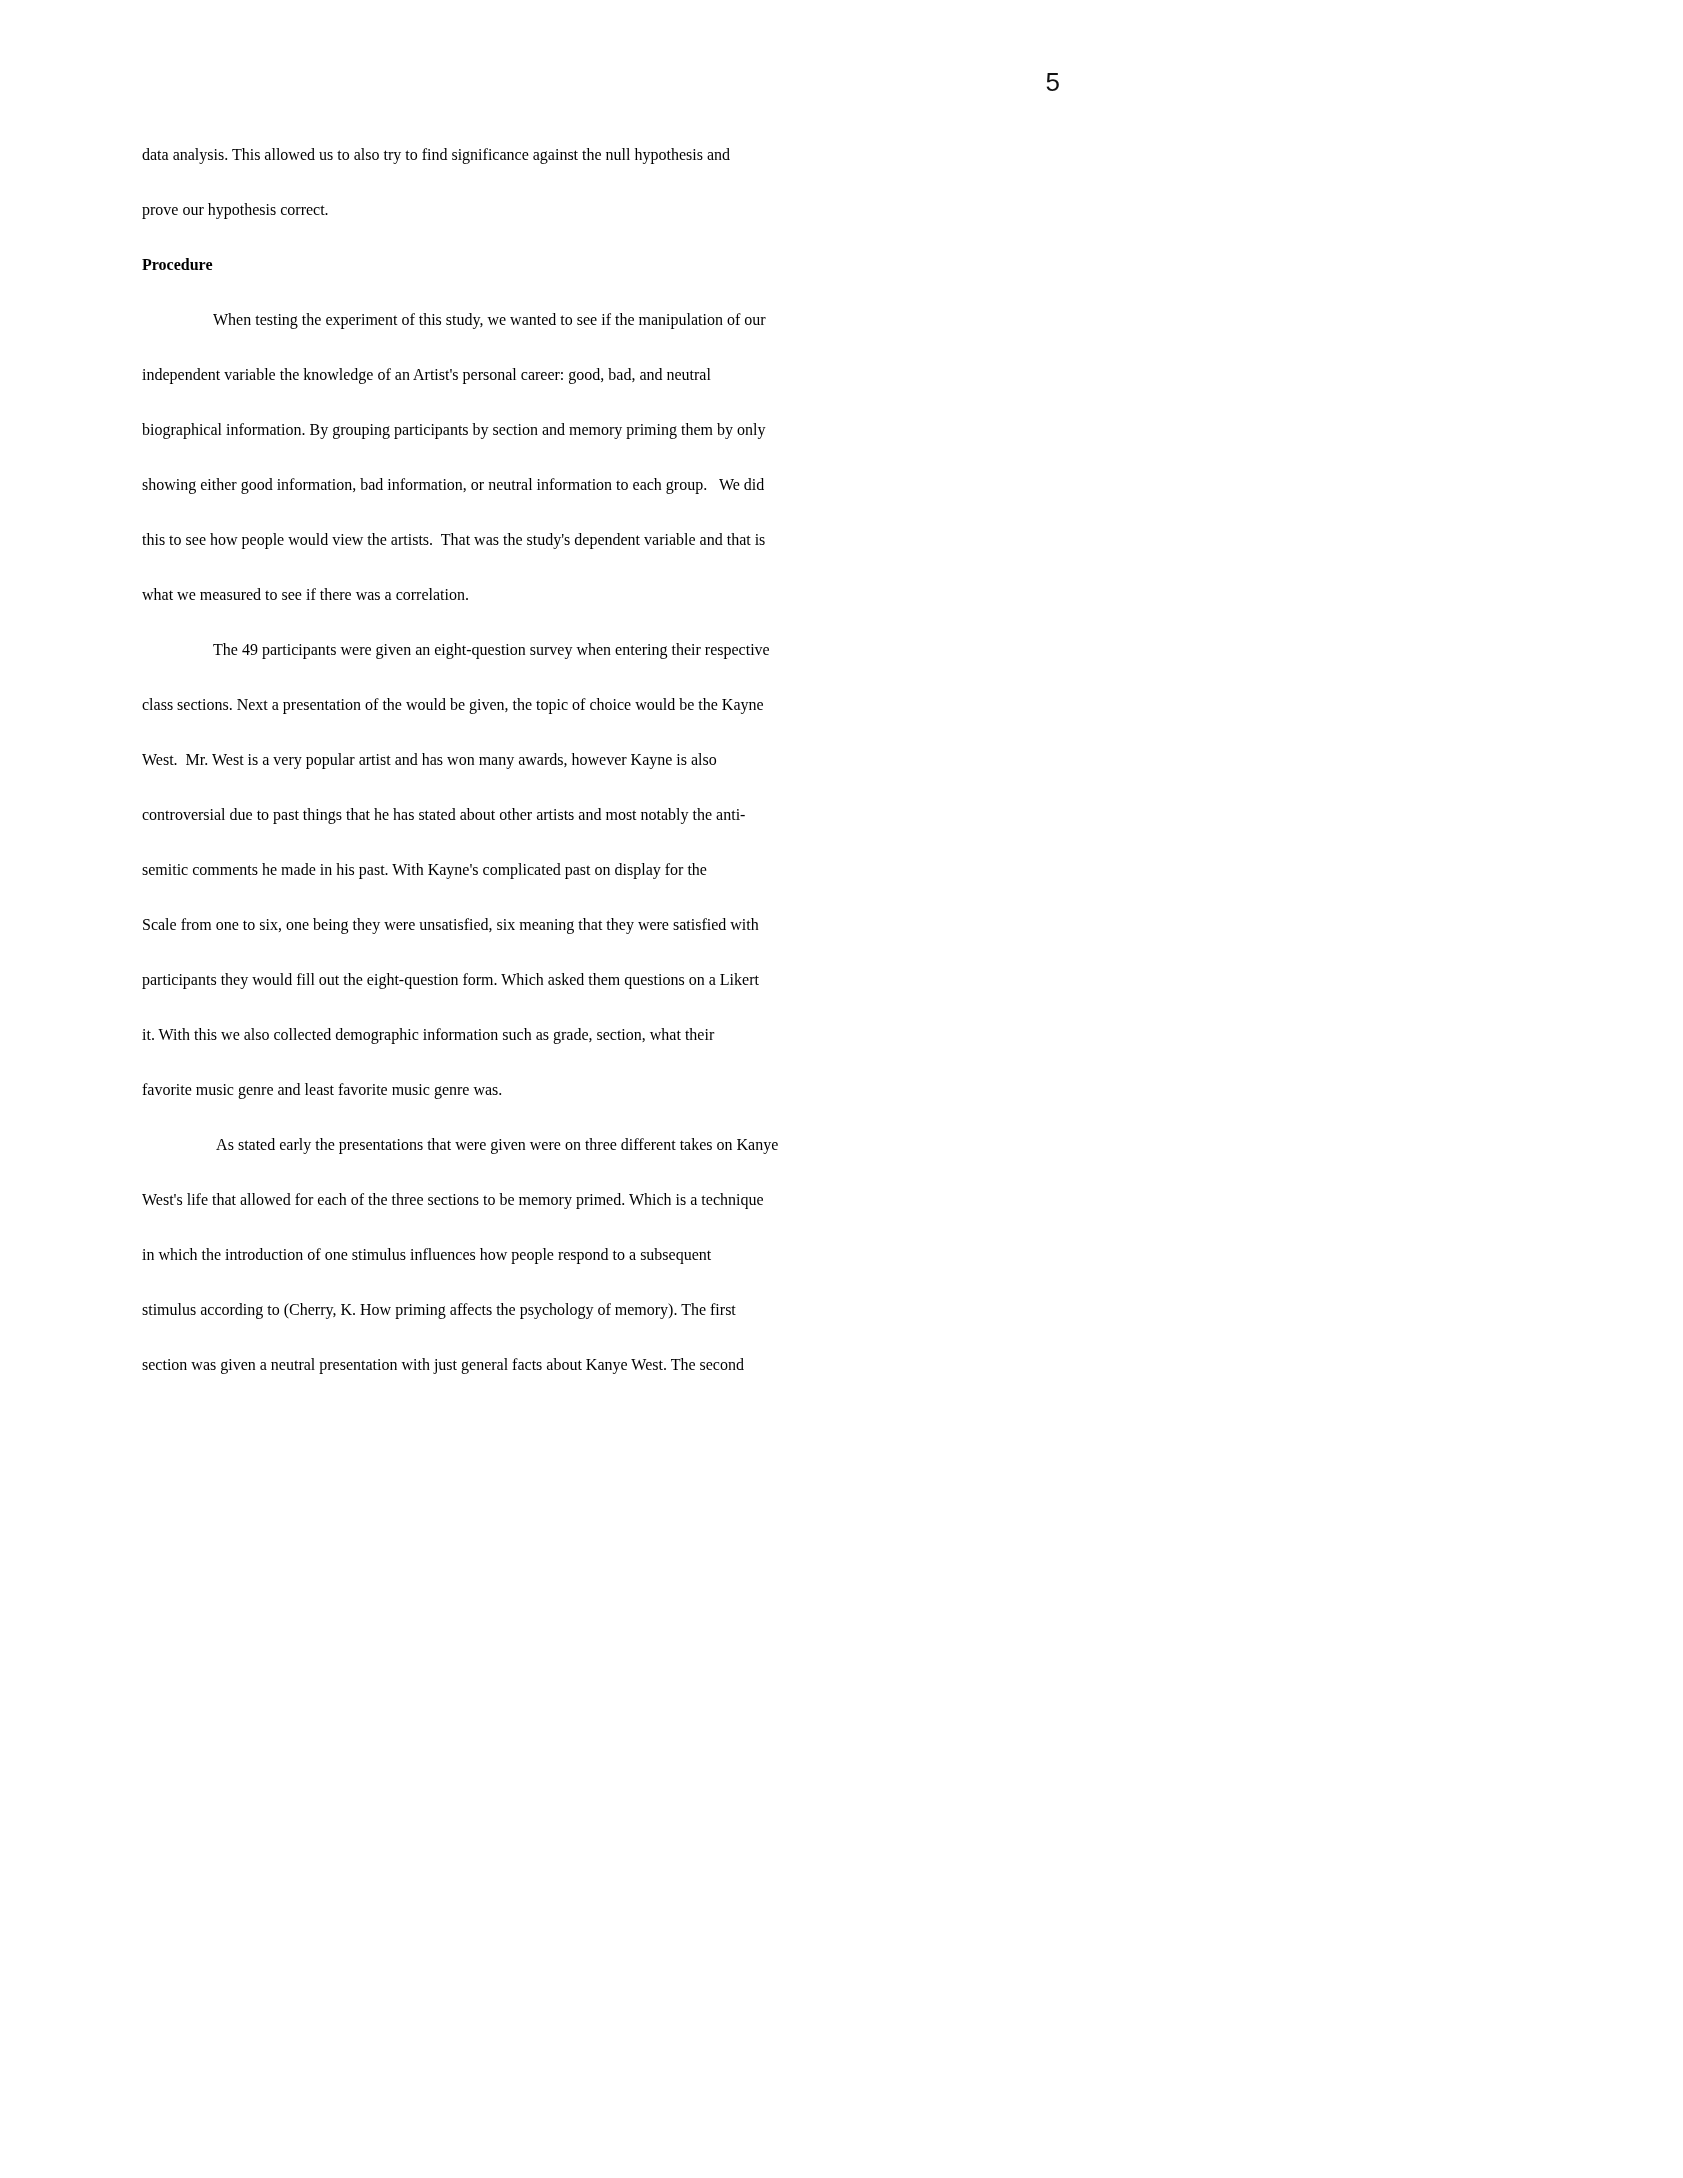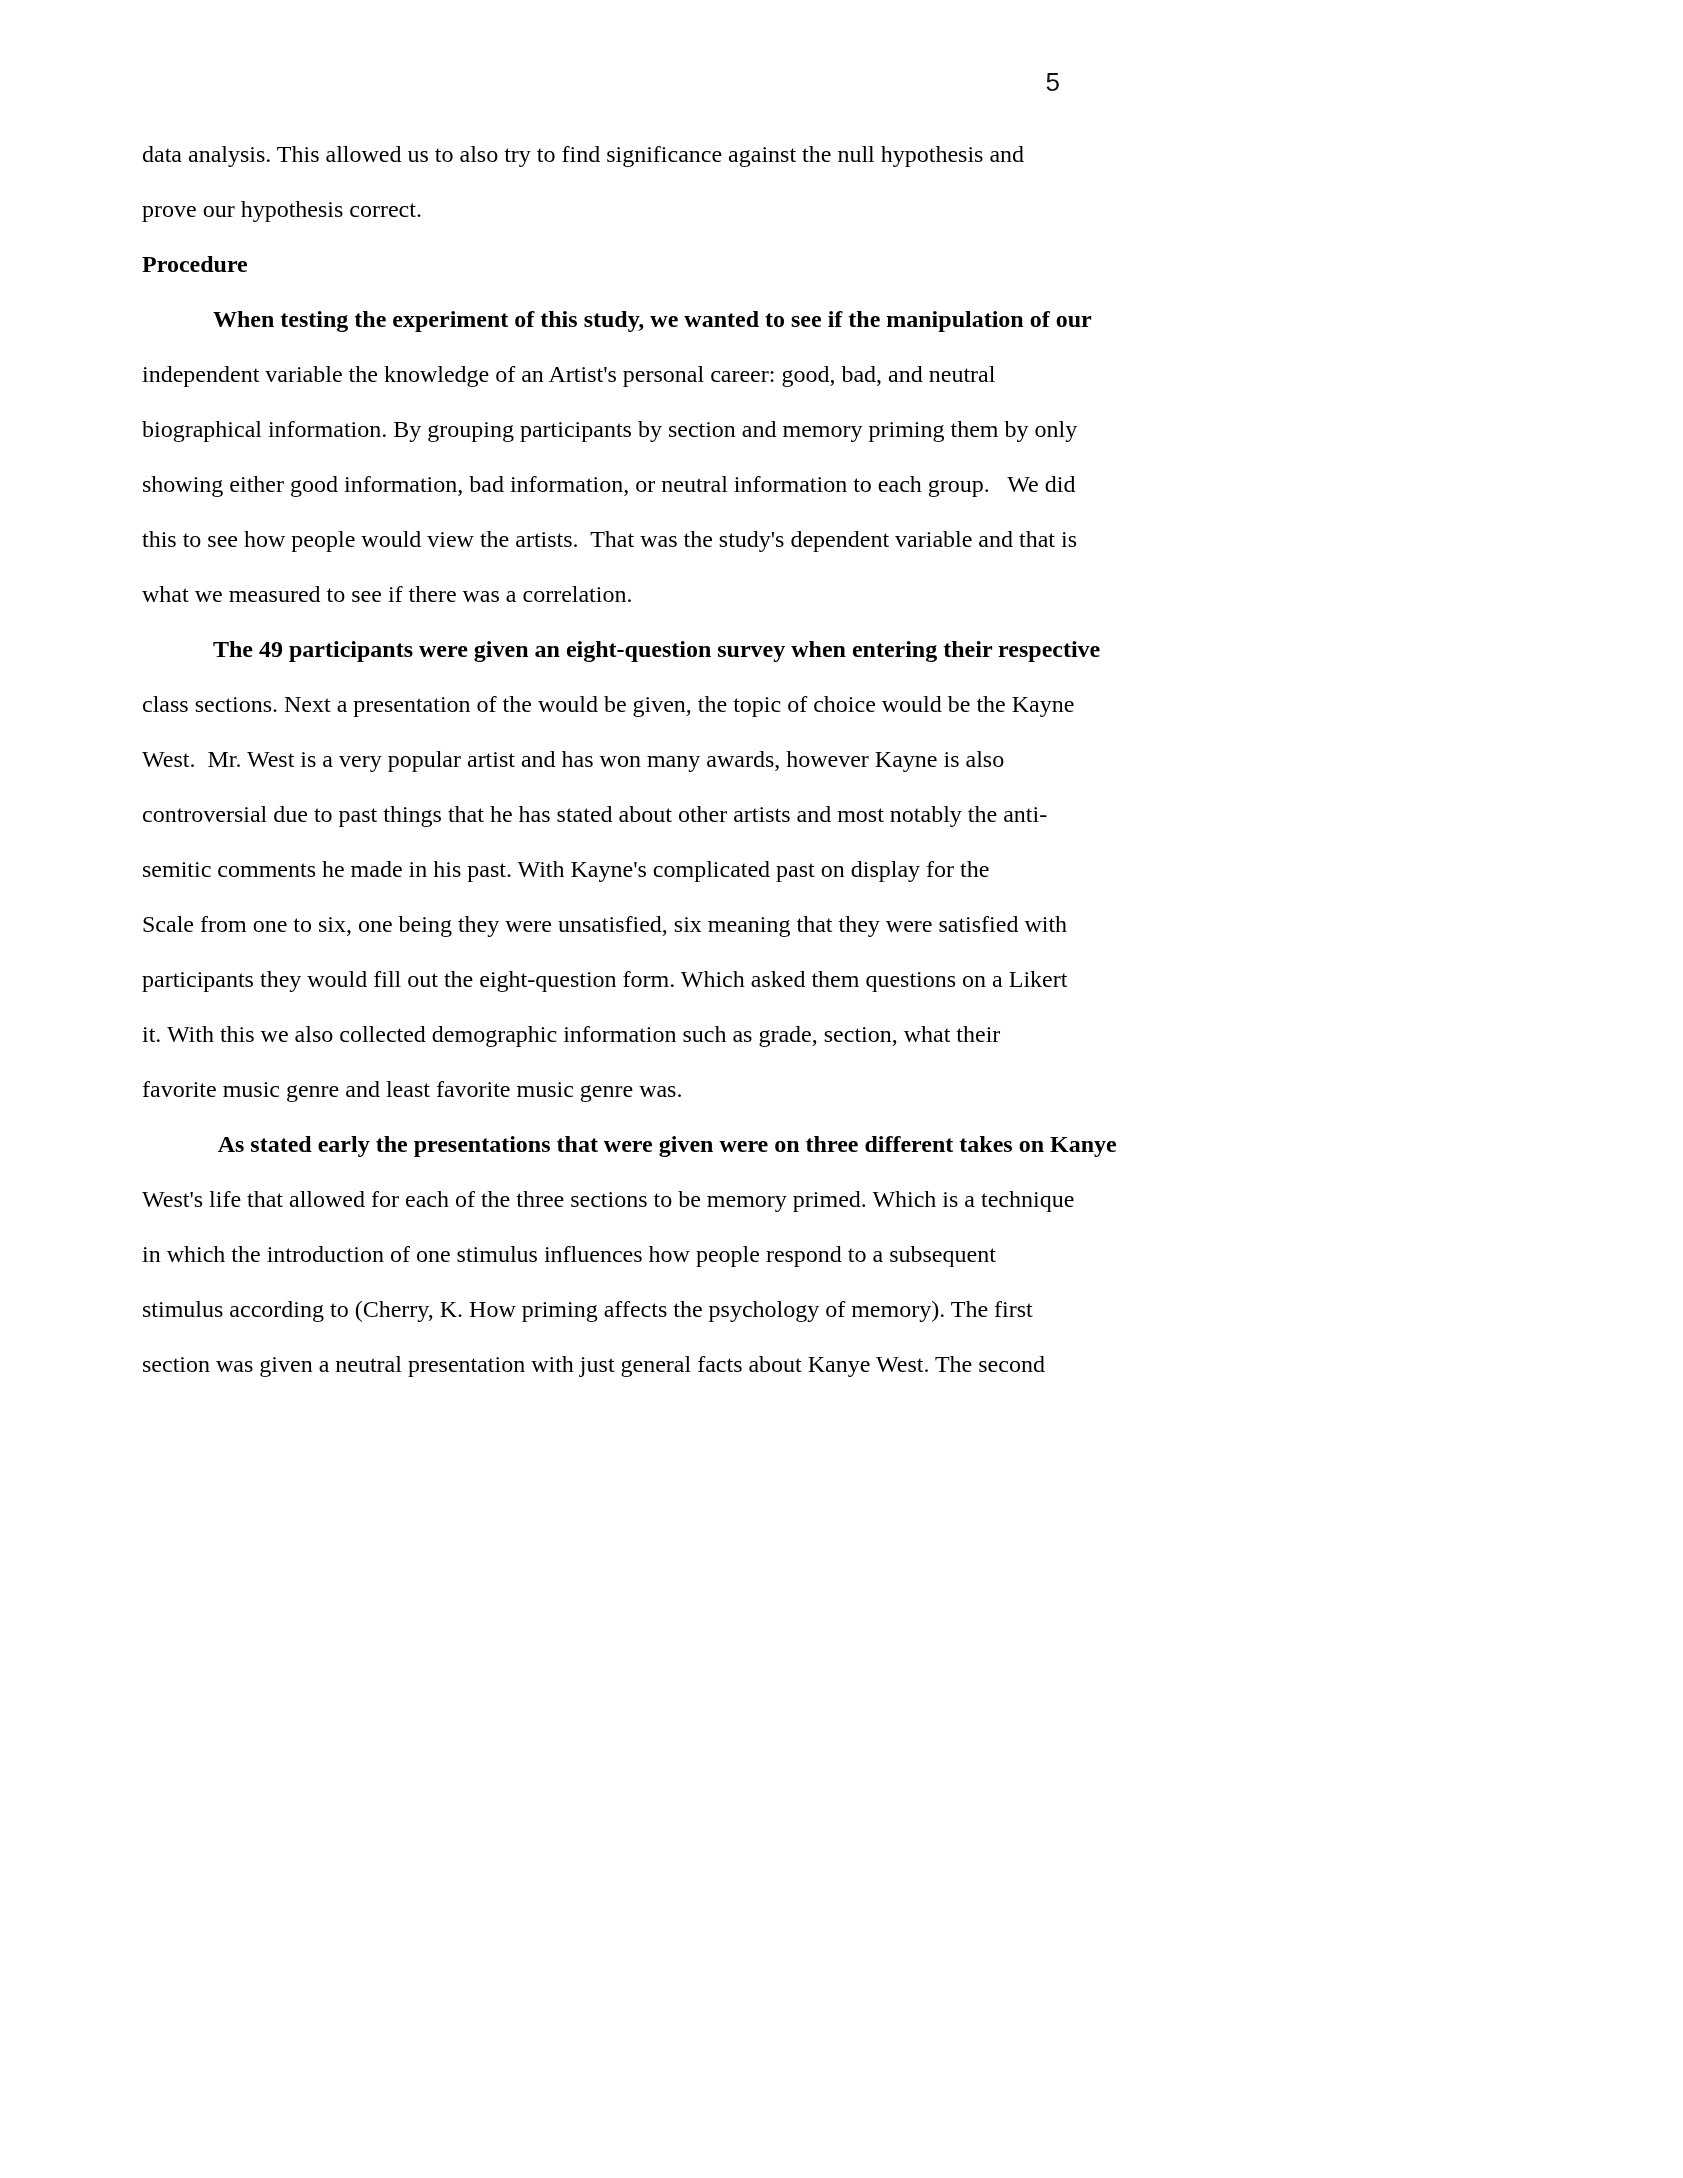--- a/index.html
+++ b/index.html
@@ -32,30 +32,29 @@
     font-family: "Liberation Sans", "DejaVu Sans", sans-serif;
     font-size: 26px;
     line-height: 30px;
     color: #111111;
   }
   .doc-text {
     position: absolute;
     top: 127px;
     left: 0;
     width: 100%;
-    font-size: 24px;
+    font-size: 16px;
   }
   .line {
     height: 55px;
     line-height: 55px;
     white-space: pre;
   }
   .line.indent {
     padding-left: 71px;
-    font-weight: bold;
   }
   .line.heading {
     font-weight: bold;
   }
 </style>
 </head>
 <body>
 
 <div class="page">
   <div class="content">

